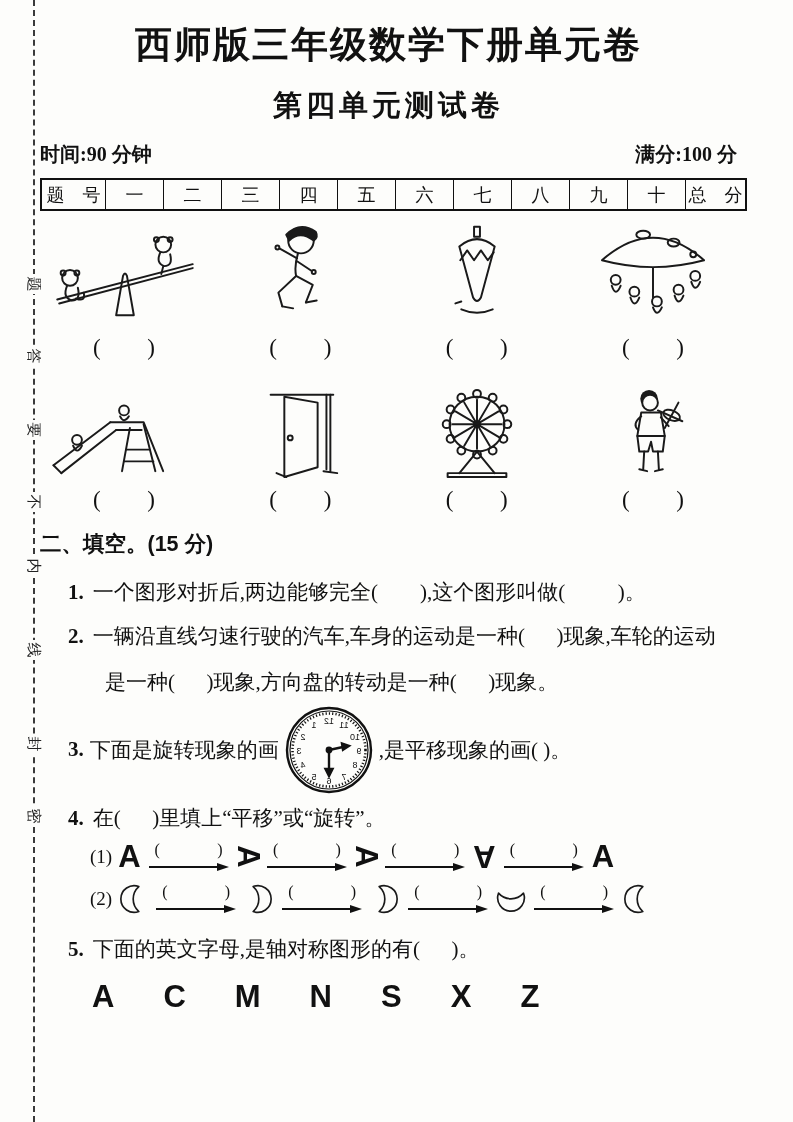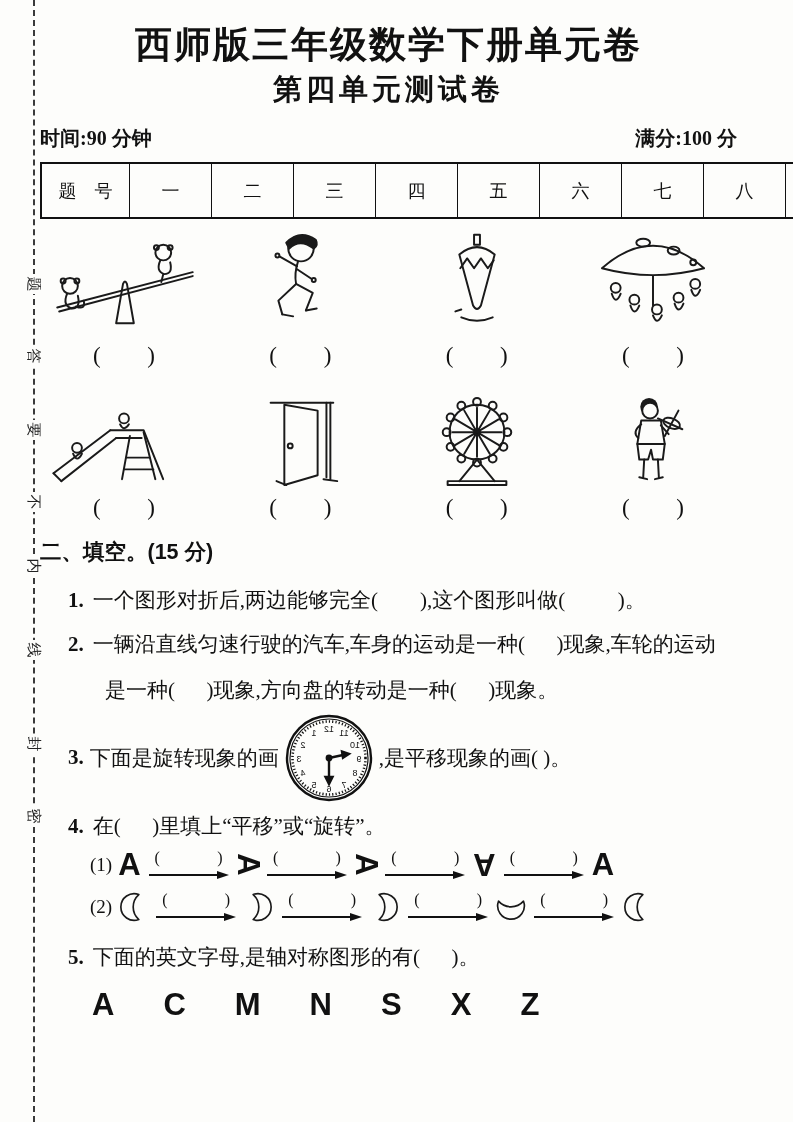--- a/index.html
+++ b/index.html
@@ -6,26 +6,26 @@
   .page{position:relative;width:793px;height:1122px;margin:0 auto;background:#fdfdfb;color:#111;
         font-family:"Liberation Serif", serif;overflow:hidden;}
   
   .fold-line{position:absolute;left:33px;top:0;bottom:0;border-left:2px dashed #3a3a3a;}
   .fold-char{position:absolute;left:24px;width:20px;text-align:center;background:#fdfdfb;
              font-size:15px;line-height:20px;transform:rotate(90deg);color:#222;}
   
   .content{position:absolute;left:40px;top:0;width:697px;}
   .title{margin-top:20px;text-align:center;font-size:37px;font-weight:900;letter-spacing:2px;
          font-family:"Liberation Sans", sans-serif;}
-  .subtitle{text-align:center;font-size:29px;font-weight:700;letter-spacing:4px;}
+  .subtitle{margin-top:16px;text-align:center;font-size:29px;font-weight:700;letter-spacing:4px;}
   .meta{margin-top:15px;display:flex;justify-content:space-between;font-size:20px;font-weight:700;}
   
   table.score{margin-top:10px;border-collapse:collapse;width:696px;table-layout:fixed;
               font-size:18px;border:2.5px solid #111;}
-  table.score td{border:1.5px solid #111;height:29px;text-align:center;padding:12px;overflow:hidden;}
+  table.score td{border:1.5px solid #111;height:29px;text-align:center;padding:0;overflow:hidden;}
   td.c-first{width:63px;}
   td.c-mid{width:57px;}
   td.c-last{width:59px;}
   
   .s-head{margin-top:18px;font-size:21.5px;font-weight:700;font-family:"Liberation Sans", sans-serif;}
   .img-row{display:flex;justify-content:space-between;margin-top:8px;}
   .img-row.second{margin-top:26px;}
   .img-cell{width:168px;display:flex;flex-direction:column;align-items:center;}
   .pic{display:block;}
   .ans-paren{display:flex;justify-content:space-between;width:62px;font-size:23px;margin-top:9px;line-height:1;}

